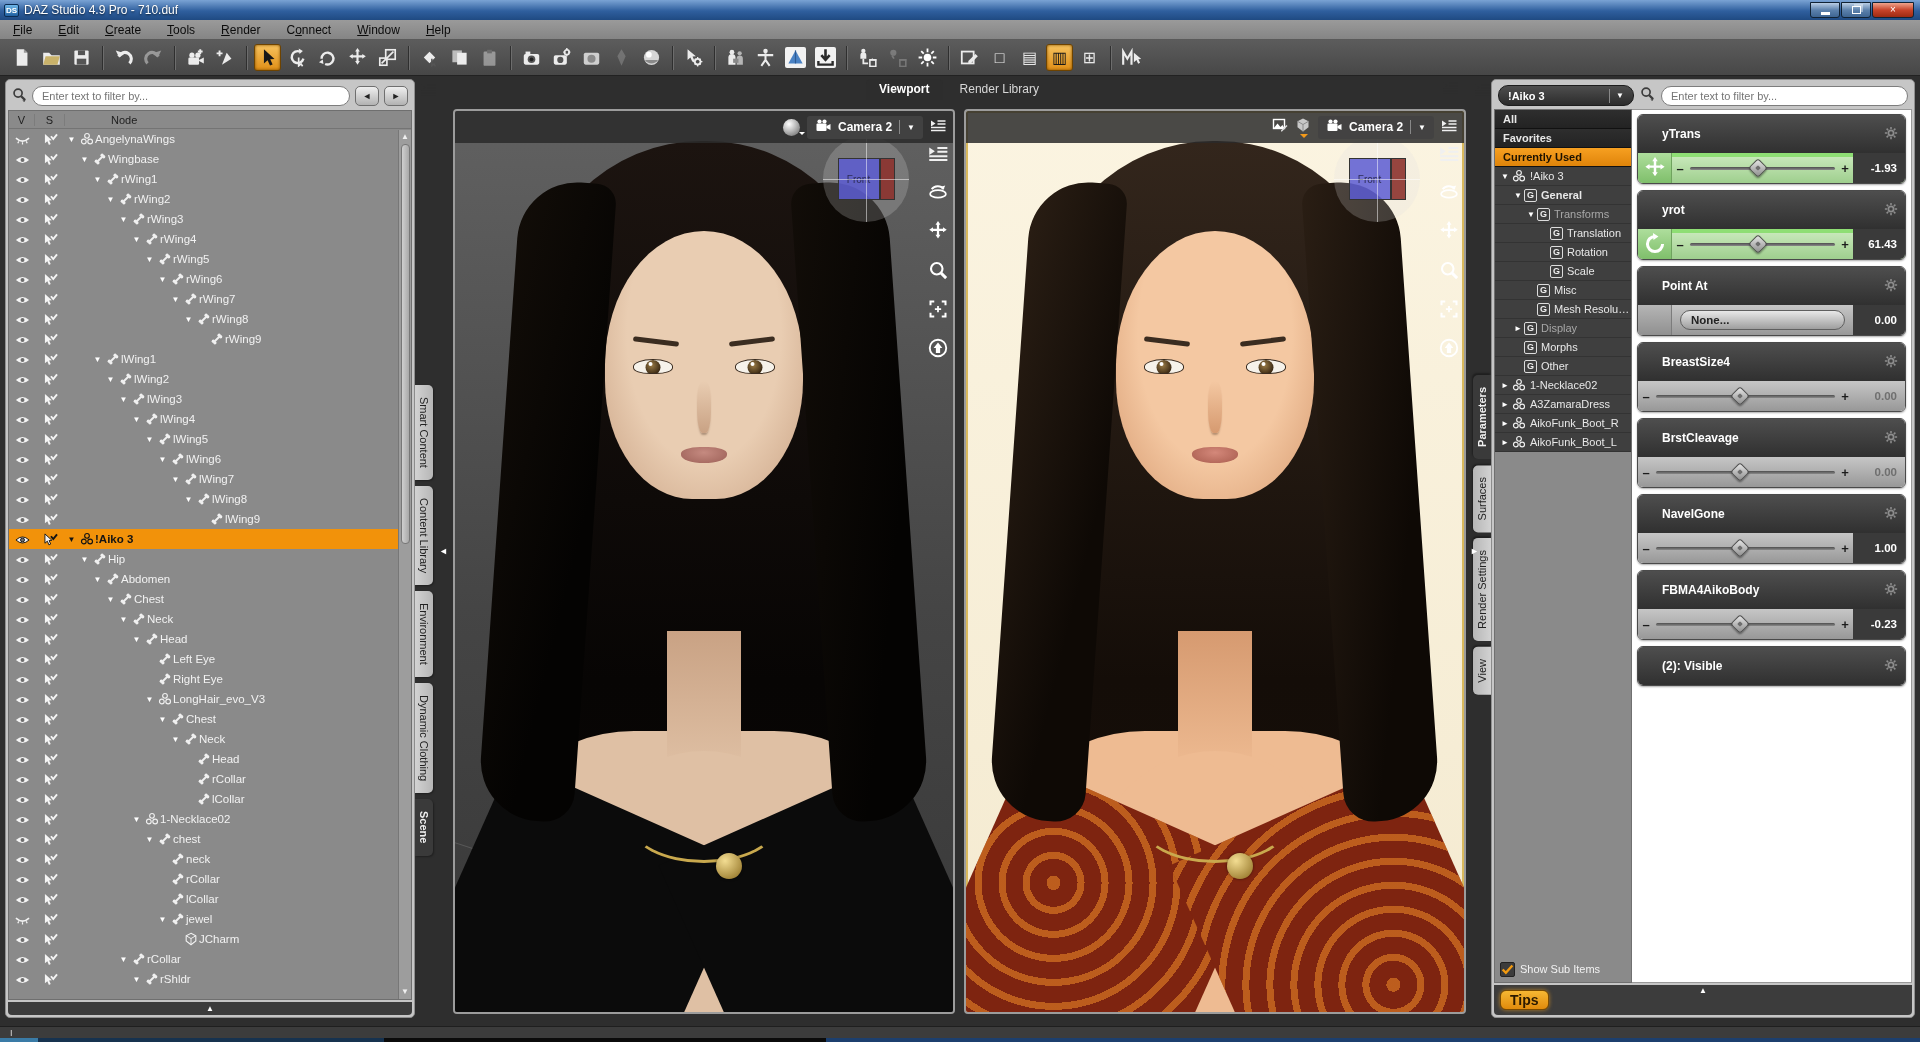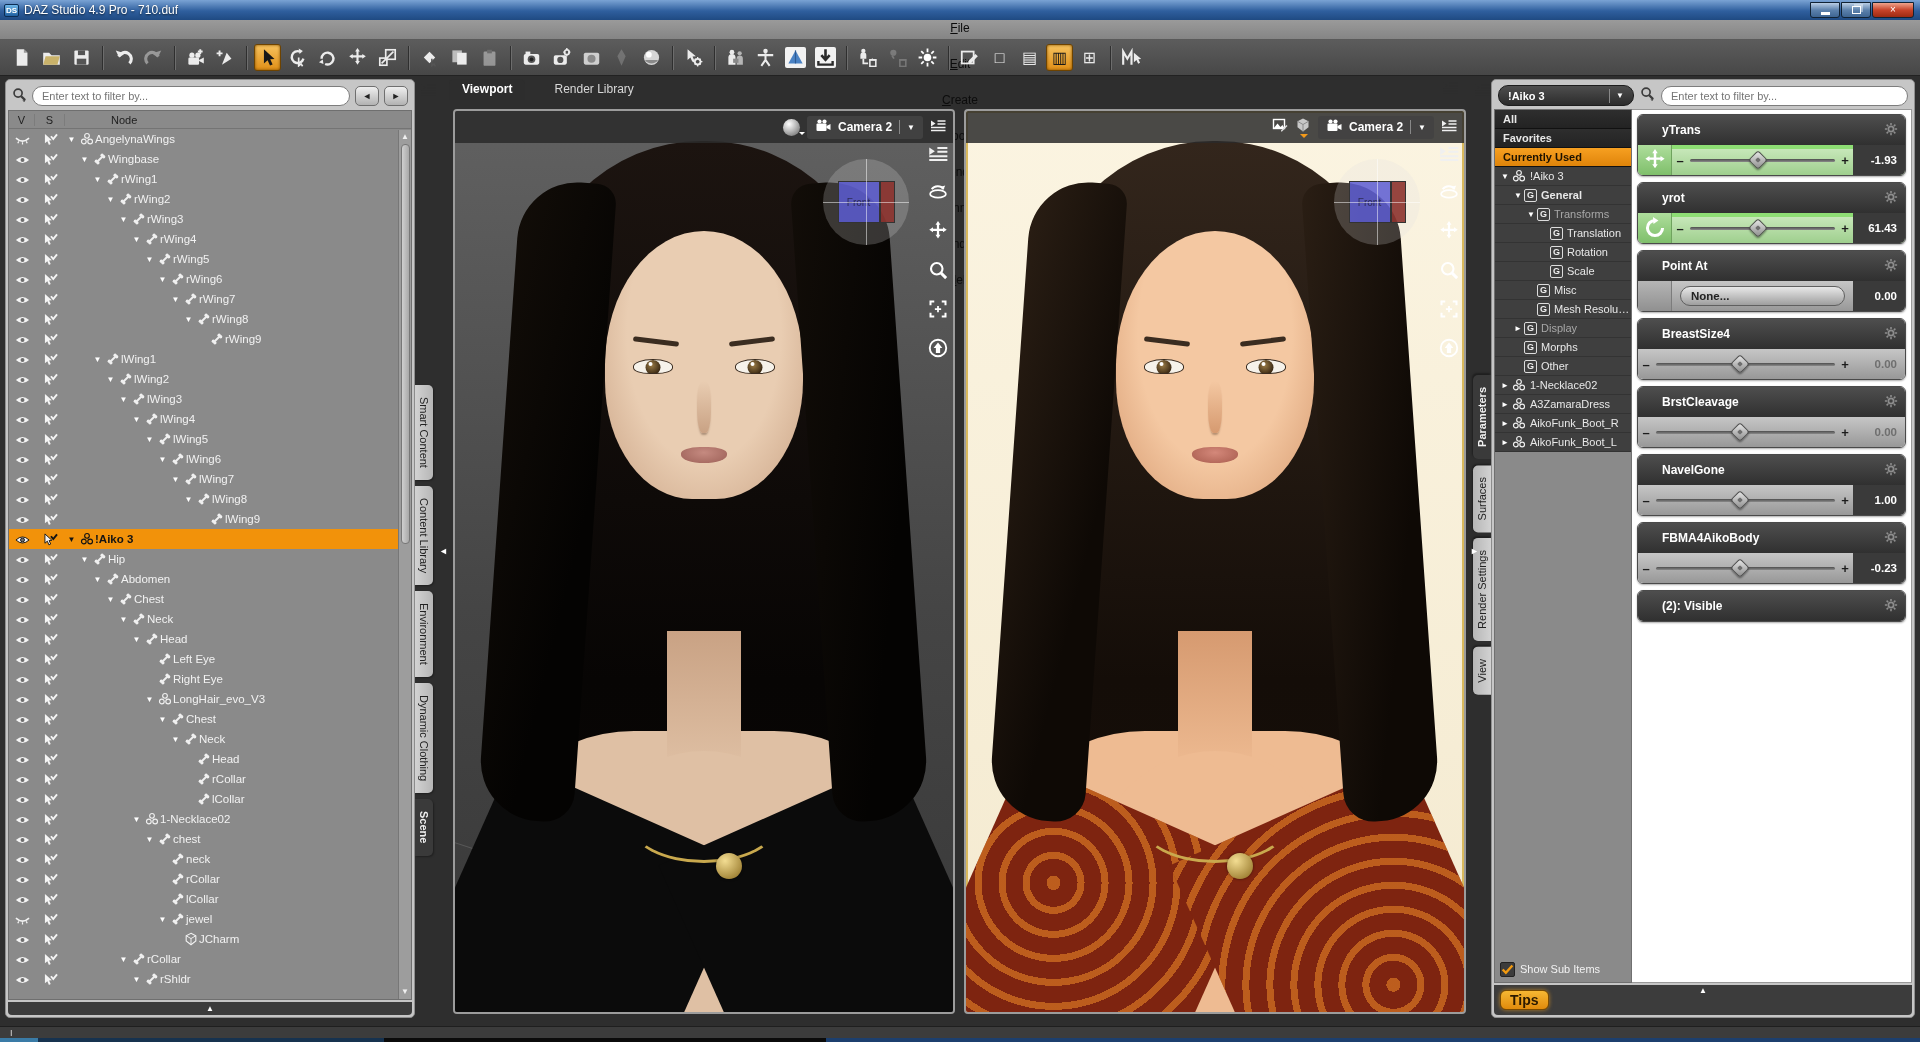--- a/index.html
+++ b/index.html
@@ -10,21 +10,21 @@
   .titlebar{height:20px;background:linear-gradient(#7aa3d4,#2f5f9e 55%,#1f4a82);display:flex;align-items:center;padding:0 4px;color:#fff;}
   .app-badge{width:15px;height:13px;background:linear-gradient(#6fb7e8,#1f5fa0);border:1px solid #0c2c52;border-radius:2px;color:#fff;font-size:8px;font-weight:bold;display:flex;align-items:center;justify-content:center;margin-right:5px;}
   .win-title{font-size:12px;text-shadow:0 1px 2px #123;flex:1;}
   .win-btns{display:flex;gap:1px;margin-right:2px;}
   .win-btn{width:30px;height:16px;border:1px solid #123;border-radius:0 0 3px 3px;background:linear-gradient(#b9cde4,#5d82ad 50%,#3e6592);display:flex;align-items:center;justify-content:center;color:#fff;font-size:10px;line-height:10px;}
   .win-btn.close{width:42px;background:linear-gradient(#f0a48c,#c8442a 50%,#9e2a12);}
   .glyph-min{width:9px;height:3px;background:#fff;margin-top:6px;}
   .glyph-max{width:9px;height:8px;border:1px solid #fff;box-shadow:2px -2px 0 -0px #ffffff66;}
 
   
-  .menubar{height:20px;background:linear-gradient(#9a9a9a,#858585);display:flex;align-items:center;padding:0 6px;gap:20px;border-bottom:1px solid #5a5a5a;flex-direction:column;}
+  .menubar{height:20px;background:linear-gradient(#9a9a9a,#858585);display:flex;align-items:center;padding:0 6px;gap:12px;border-bottom:1px solid #5a5a5a;}
   .menu-item{font-size:12px;color:#0c0c0c;padding:1px 7px;}
   .menu-item u{text-decoration:underline;}
 
   
   .toolbar{height:36px;background:linear-gradient(#5c5c5c,#474747);display:flex;align-items:center;padding:0 8px;gap:3px;border-bottom:1px solid #222;}
   .tb-btn{width:27px;height:27px;display:flex;align-items:center;justify-content:center;border-radius:3px;color:#e8e8e8;font-size:17px;position:relative;}
   .tb-btn svg{width:19px;height:19px;}
   .tb-btn.active{background:linear-gradient(#f6c25e,#e08f17);border:1px solid #6e4300;box-shadow:inset 0 0 3px #7a4a00;}
   .tb-btn.dim{opacity:.45;}
   .tb-sep{width:1px;height:24px;background:#2f2f2f;box-shadow:1px 0 0 #6d6d6d;margin:0 4px;}
@@ -71,41 +71,41 @@
   .vtab.active{background:#3a3a3a;color:#f0f0f0;font-weight:bold;}
   .vtabs.right .vtab{transform:rotate(180deg);border-radius:0 5px 5px 0;}
   .split-arr{position:absolute;top:470px;font-size:9px;color:#fff;}
   .vtabs.left .split-arr{right:1px;}
   .vtabs.right .split-arr{left:1px;}
   .left-tab-stack{margin-top:282px;display:flex;flex-direction:column;}
   .right-tab-stack{margin-top:272px;display:flex;flex-direction:column;align-items:flex-end;}
 
   
   .center{flex:1;display:flex;flex-direction:column;min-width:0;}
-  .vp-tabbar{height:24px;display:flex;align-items:flex-end;gap:16px;position:relative;color:#d8d8d8;}
+  .vp-tabbar{height:24px;display:flex;justify-content:center;align-items:flex-end;gap:4px;position:relative;color:#d8d8d8;}
   .vp-tab{font-size:12px;padding:3px 13px 4px;border-radius:5px 5px 0 0;}
   .vp-tab.active{background:#2d2d2d;color:#fff;font-weight:bold;}
   .vp-area-menu{position:absolute;right:10px;top:4px;}
   .vp-area-menu svg{width:18px;height:14px;}
   .vp-row{flex:1;display:flex;gap:9px;padding:9px 3px 12px 4px;min-height:0;}
   .viewport{flex:1;border:2px solid #9c9c9c;border-radius:4px;position:relative;overflow:hidden;background:linear-gradient(#616161,#454545 55%,#383838);}
   .viewport.rt{background:linear-gradient(#fbf4e1,#f4ead0);box-shadow:inset 0 0 0 2px #d9b95c;}
   .vp-head{position:absolute;top:0;left:0;right:0;height:25px;background:rgba(42,42,42,.85);display:flex;align-items:center;justify-content:flex-end;gap:7px;padding:16px 7px;z-index:30;}
   .cam-chip{display:flex;align-items:center;gap:7px;background:rgba(66,66,66,.95);border-radius:3px;padding:2px 8px;color:#fff;font-size:12px;font-weight:bold;}
   .cam-chip svg{width:16px;height:14px;}
   .chip-div{width:1px;height:14px;background:#888;}
   .dd-arr{font-size:8px;color:#fff;}
   .vp-head .hd-ic svg{width:16px;height:16px;}
   .sphere-ic{width:17px;height:17px;border-radius:50%;background:radial-gradient(circle at 35% 30%,#ffffff,#b9b9b9 45%,#5e5e5e);position:relative;}
   .sphere-ic:after{content:"";position:absolute;right:-5px;bottom:-2px;border:3px solid transparent;border-top-color:#fff;}
   .cube-ic{position:relative;}
   .cube-ic:after{content:"";position:absolute;left:5px;bottom:-5px;border:4px solid transparent;border-top-color:#f49a1a;}
   .vp-tools{position:absolute;right:5px;top:32px;display:flex;flex-direction:column;gap:15px;z-index:25;align-items:center;}
   .vp-tools .vtool svg{width:20px;height:20px;}
-  .view-cube{position:absolute;right:44px;top:48px;width:86px;height:86px;border-radius:50%;background:rgba(225,225,225,.22);z-index:20;display:flex;align-items:center;justify-content:center;}
+  .view-cube{position:absolute;right:44px;top:25px;width:86px;height:86px;border-radius:50%;background:rgba(225,225,225,.22);z-index:20;display:flex;align-items:center;justify-content:center;}
   .vc-face{width:42px;height:42px;background:rgba(92,92,210,.85);border:1px solid #333;display:flex;align-items:center;justify-content:center;color:#2c2c55;font-size:10px;}
   .vc-side{width:15px;height:42px;background:rgba(140,50,45,.9);border:1px solid #333;}
   .vc-cross-h{position:absolute;left:0;right:0;top:50%;height:1px;background:rgba(255,255,255,.5);}
   .vc-cross-v{position:absolute;top:0;bottom:0;left:50%;width:1px;background:rgba(255,255,255,.5);}
 
   
   .canvas{position:absolute;inset:0;overflow:hidden;}
   .gridline{position:absolute;height:1px;background:rgba(255,255,255,.14);width:420px;}
   .g1{left:-60px;bottom:120px;transform:rotate(18deg);}
   .g2{left:-80px;bottom:60px;transform:rotate(10deg);}
@@ -154,21 +154,21 @@
   .gbox{width:13px;height:13px;border:1px solid #dcdcdc;border-radius:2px;color:#eee;font-size:9px;font-weight:bold;display:flex;align-items:center;justify-content:center;margin-right:4px;flex:none;}
   .prow .t-ic{width:16px;margin-right:3px;}
   .prow .t-ic svg{width:14px;height:14px;}
   .plbl{overflow:hidden;text-overflow:ellipsis;}
   .show-sub{margin-top:auto;height:26px;display:flex;align-items:center;gap:5px;padding:0 5px;color:#f2f2f2;font-size:11px;}
   .chk{width:15px;height:15px;background:#3c3c3c;border:1px solid #222;border-radius:2px;display:flex;align-items:center;justify-content:center;}
   .chk svg{width:13px;height:13px;}
 
   .cards-col{flex:1;background:#fff;border:1px solid #999;border-left:none;padding:4px 5px;overflow:hidden;}
   .card{border-radius:6px;margin-bottom:6px;border:1px solid #4a4a4a;overflow:hidden;box-shadow:0 1px 2px #00000055;}
-  .card-head{height:30px;background:linear-gradient(#4e4e4e,#303030);display:flex;align-items:center;color:#fff;font-size:12px;font-weight:bold;padding:0 7px 0 24px;gap:7px;}
+  .card-head{height:38px;background:linear-gradient(#4e4e4e,#303030);display:flex;align-items:center;color:#fff;font-size:12px;font-weight:bold;padding:0 7px 0 24px;gap:7px;}
   .card-head .lbl{flex:1;}
   .gear svg{width:14px;height:14px;}
   .card-body{height:30px;background:linear-gradient(#c6c6c6,#989898);display:flex;align-items:center;position:relative;}
   .card.accent .card-body{background:linear-gradient(#cdebc0,#9fcf8e);}
   .card.accent .card-body:before{content:"";position:absolute;top:0;left:0;right:0;height:4px;background:#8ede74;}
   .card-ic{width:34px;height:100%;display:flex;align-items:center;justify-content:center;background:linear-gradient(#aede9c,#7fbf6b);border-right:1px solid #6fa35e;z-index:2;}
   .card-ic.gray{background:linear-gradient(#b5b5b5,#909090);border-right:1px solid #7c7c7c;}
   .card-ic svg{width:22px;height:22px;}
   .s-sign{width:16px;text-align:center;color:#1c1c1c;font-weight:bold;font-size:13px;flex:none;z-index:2;}
   .s-track{flex:1;height:3px;background:linear-gradient(#4e4e4e,#8a8a8a);border-radius:2px;position:relative;margin:0 2px;z-index:2;}

